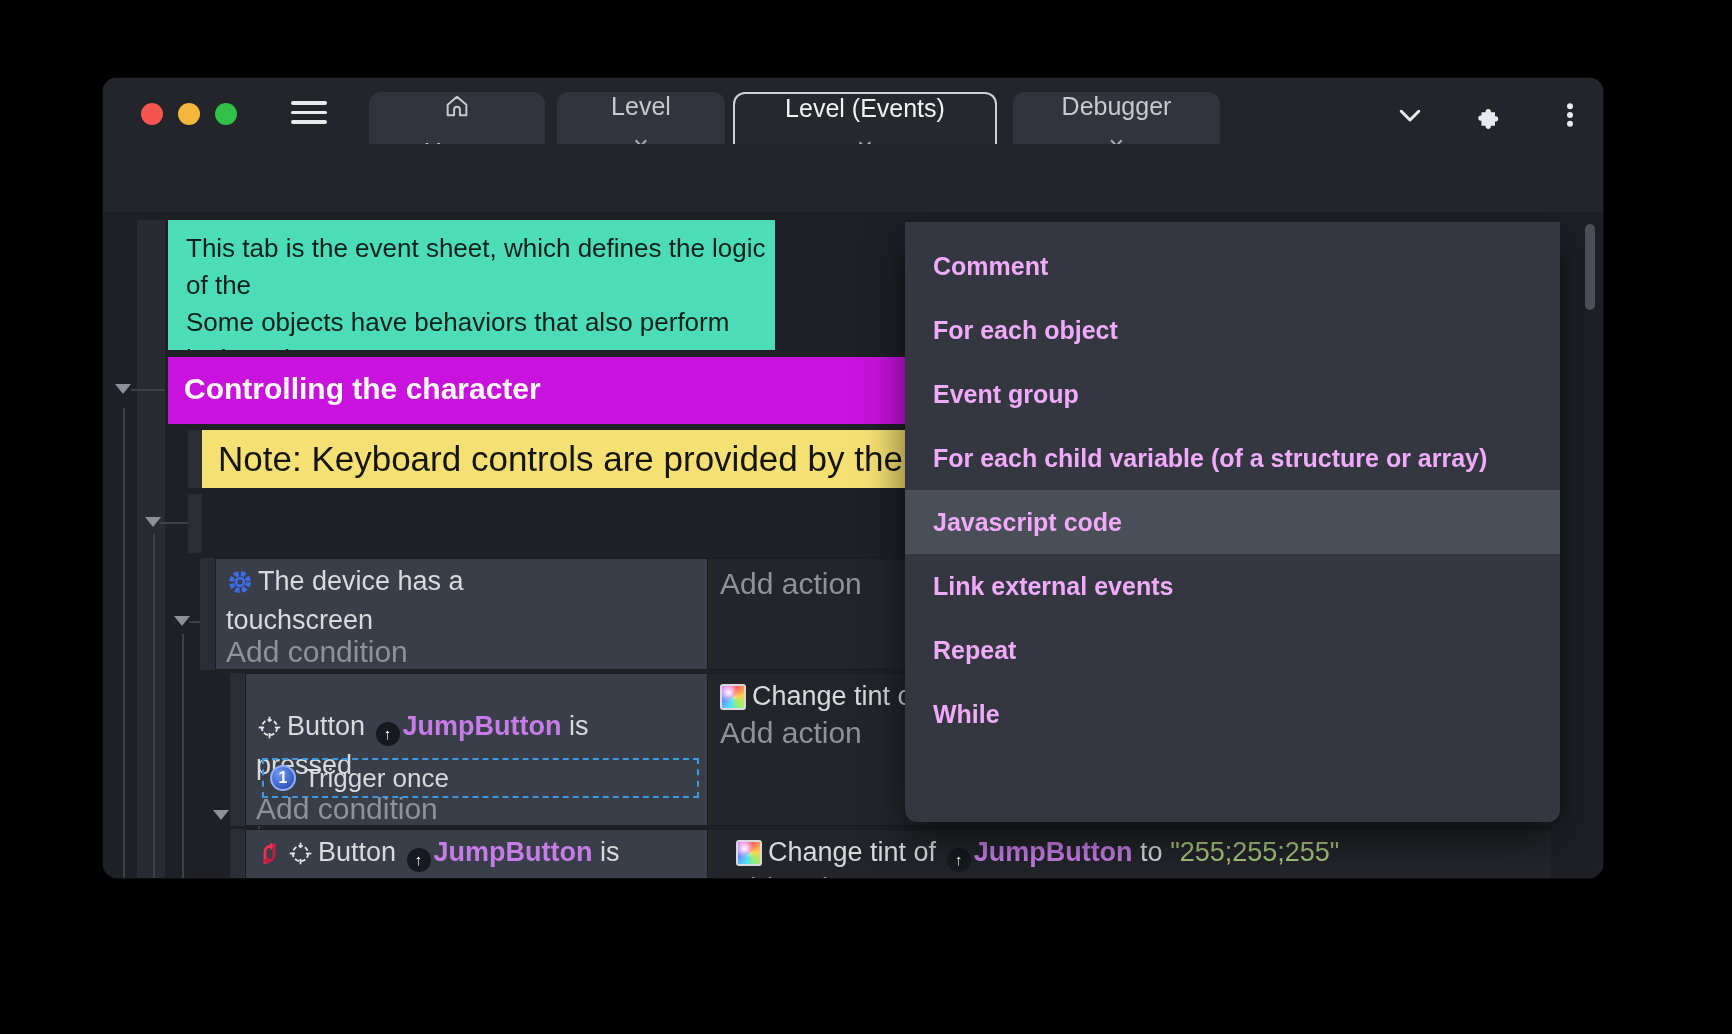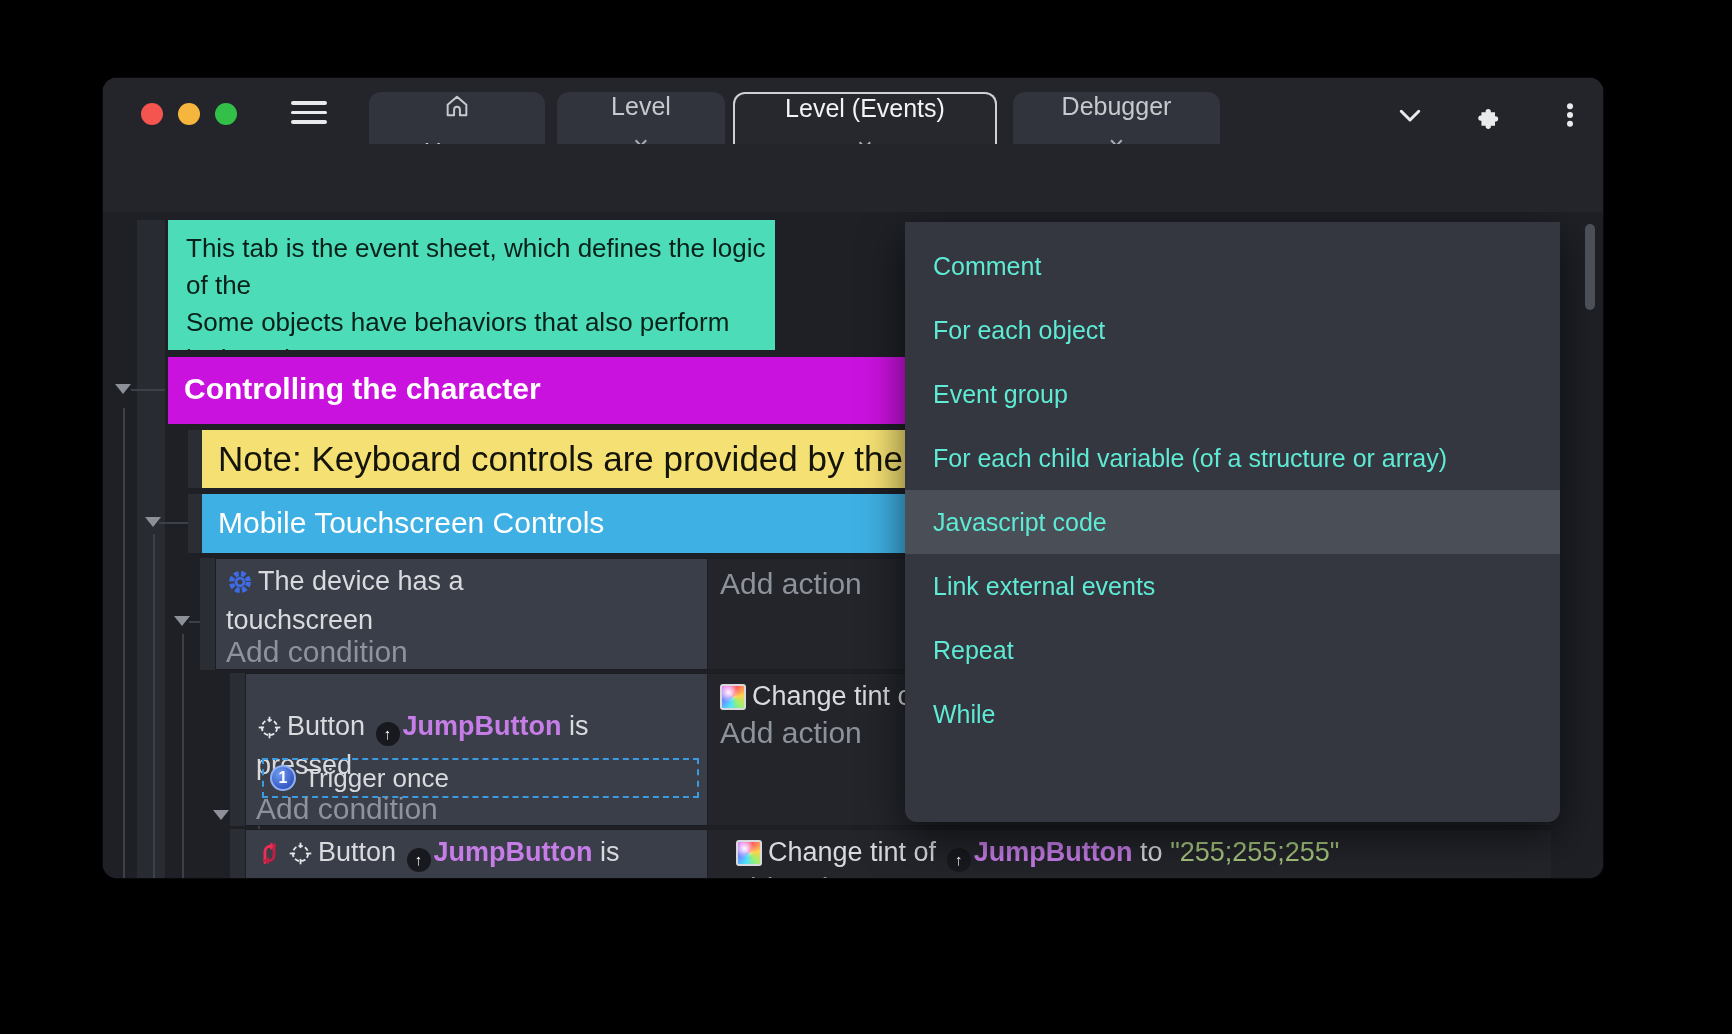--- a/index.html
+++ b/index.html
@@ -71,22 +71,22 @@
     color:#fff; font-size:16px; font-weight:bold; align-items:center; justify-content:center; flex:none; }
   .swatch-rainbow { display:inline-block; width:26px; height:26px; border-radius:3px; border:2px solid #d9dade;
     vertical-align:-5px; margin-right:6px;
     background:radial-gradient(circle at 30% 30%, rgba(255,255,255,.95), rgba(255,255,255,0) 45%),
       conic-gradient(from 20deg, #ff5c5c, #ffd24d, #9cf06e, #4de0ff, #6e7bff, #e86eff, #ff5c5c); }
   .ic-inline { display:inline-block; vertical-align:-6px; margin-right:4px; }
 
   
   .ctx-menu { position:absolute; left:802px; top:10px; width:655px; height:600px; background:#34373f;
     border-radius:0 0 12px 12px; box-shadow:0 16px 44px rgba(0,0,0,.6); padding:12px 0; z-index:50; }
-  .ctx-item { height:64px; line-height:64px; padding-left:28px; color:#5eead4; font-size:25px;
-    font-weight:400; cursor:pointer; white-space:nowrap; }
+  .ctx-item { height:64px; line-height:64px; padding-left:28px; color:#f0abfc; font-size:25px;
+    font-weight:700; cursor:pointer; white-space:nowrap; }
   .ctx-item.hl { background:#4a4e57; }
   .scroll-thumb { position:absolute; left:1482px; top:12px; width:10px; height:86px; background:#4b4f58;
     border-radius:5px; z-index:60; cursor:pointer; }
 </style>
 </head>
 <body>
 
 <div id="stage">
   <div id="window">
 
@@ -270,21 +270,20 @@
       <div class="block b-comment" style="left:65px; top:8px; width:607px; height:130px;">This tab is the event sheet, which defines the logic of the
 Some objects have behaviors that also perform logic and
 extensions in this project.</div>
 
       <div class="block b-group1" style="left:65px; top:145px; width:737px; height:67px;">Controlling the character</div>
 
       <div class="indent-strip" style="left:85px; top:218px; width:14px; height:58px;"></div>
       <div class="block b-note" style="left:99px; top:218px; width:703px; height:58px;">Note: Keyboard controls are provided by the Platform</div>
 
       <div class="indent-strip" style="left:85px; top:282px; width:14px; height:59px;"></div>
-      <div class="block b-group2" style="left:99px; top:282px; width:703px; height:59px;">Mobile Touchscreen Controls</div>
 
       <div class="action-band" style="left:605px; top:346px; width:843px; height:112px;">
         <span class="add-link" style="left:12px; top:8px;">Add action</span>
       </div>
       <div class="indent-strip" style="left:97px; top:346px; width:15px; height:112px;"></div>
       <div class="cond-cell" style="left:112px; top:346px; width:493px; height:112px;">
         <div class="cond-text" style="left:10px; top:6px; max-width:360px;">
           <span class="ic-inline">
             <svg width="28" height="28" viewBox="0 0 30 30" fill="none">
                 <circle cx="15" cy="15" r="9" stroke="#3f6be4" stroke-width="5.5" stroke-dasharray="4.7 2.5"></circle>

